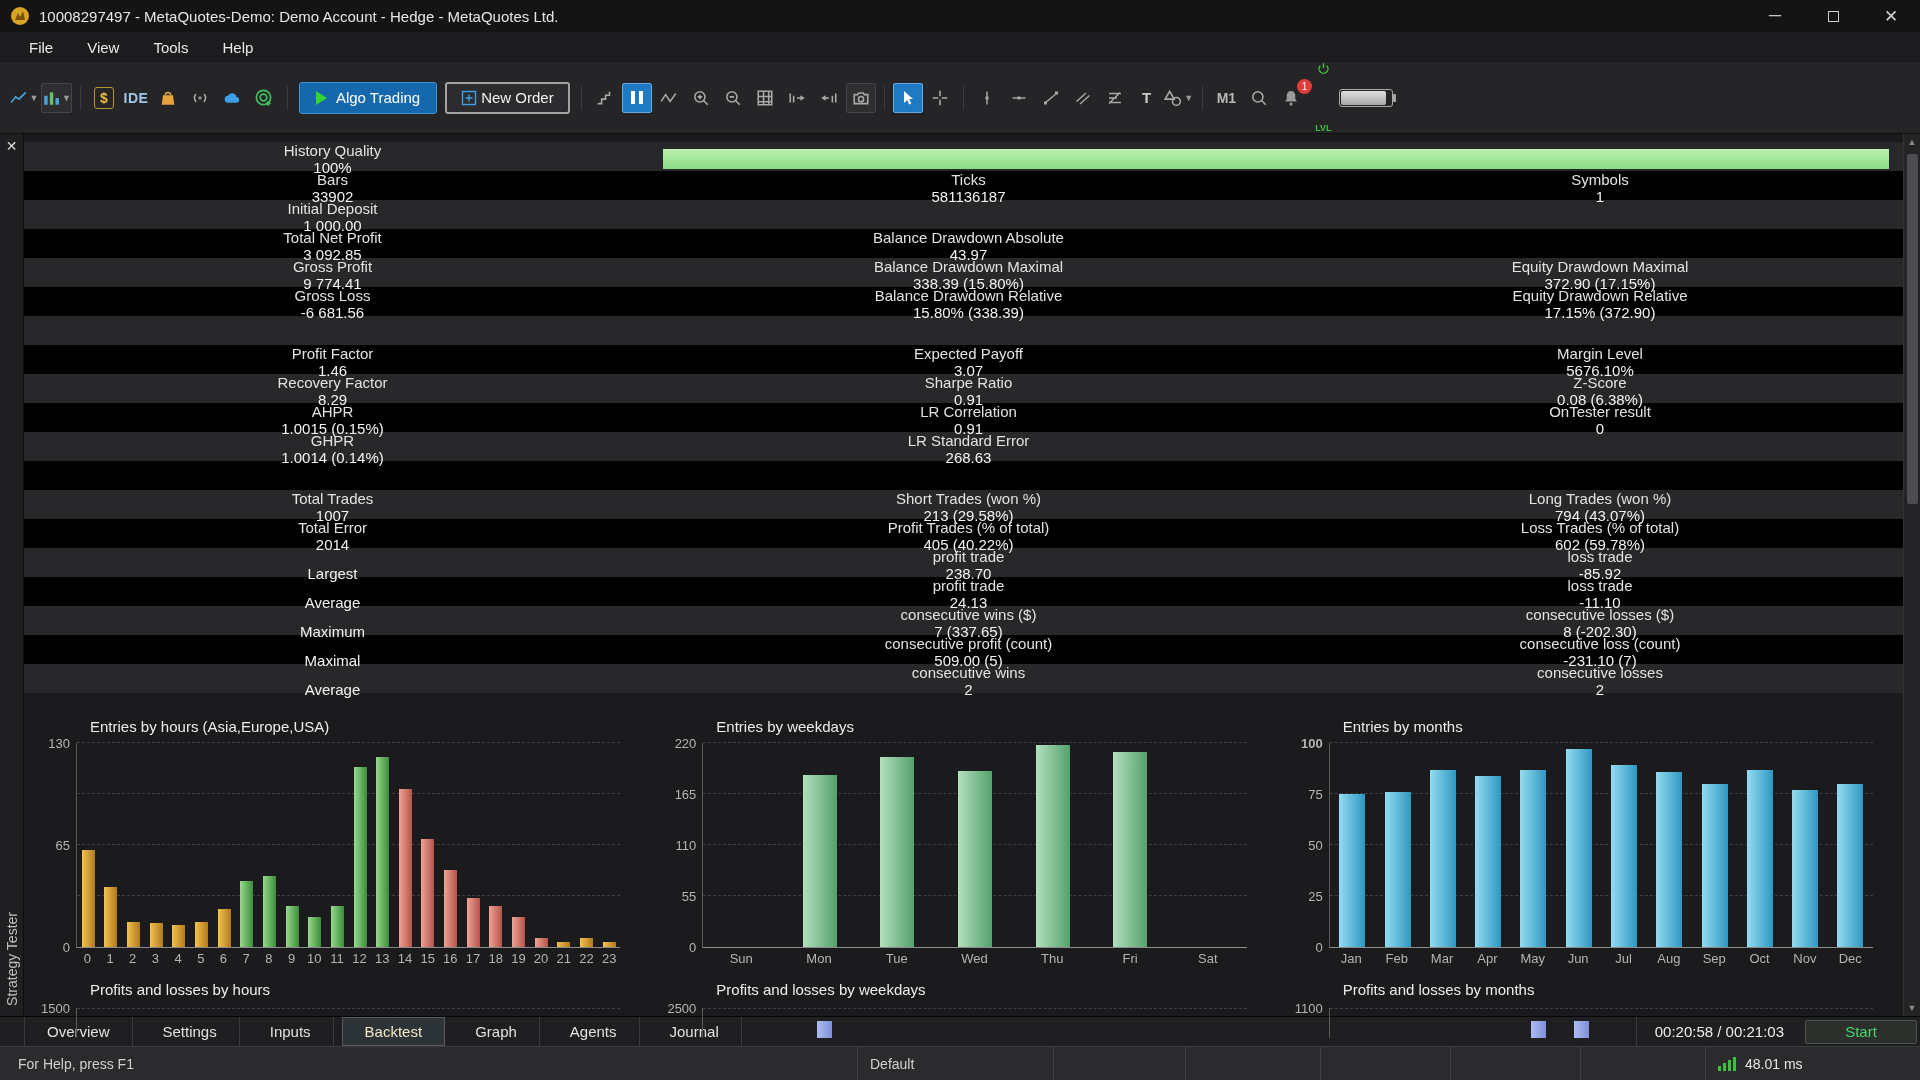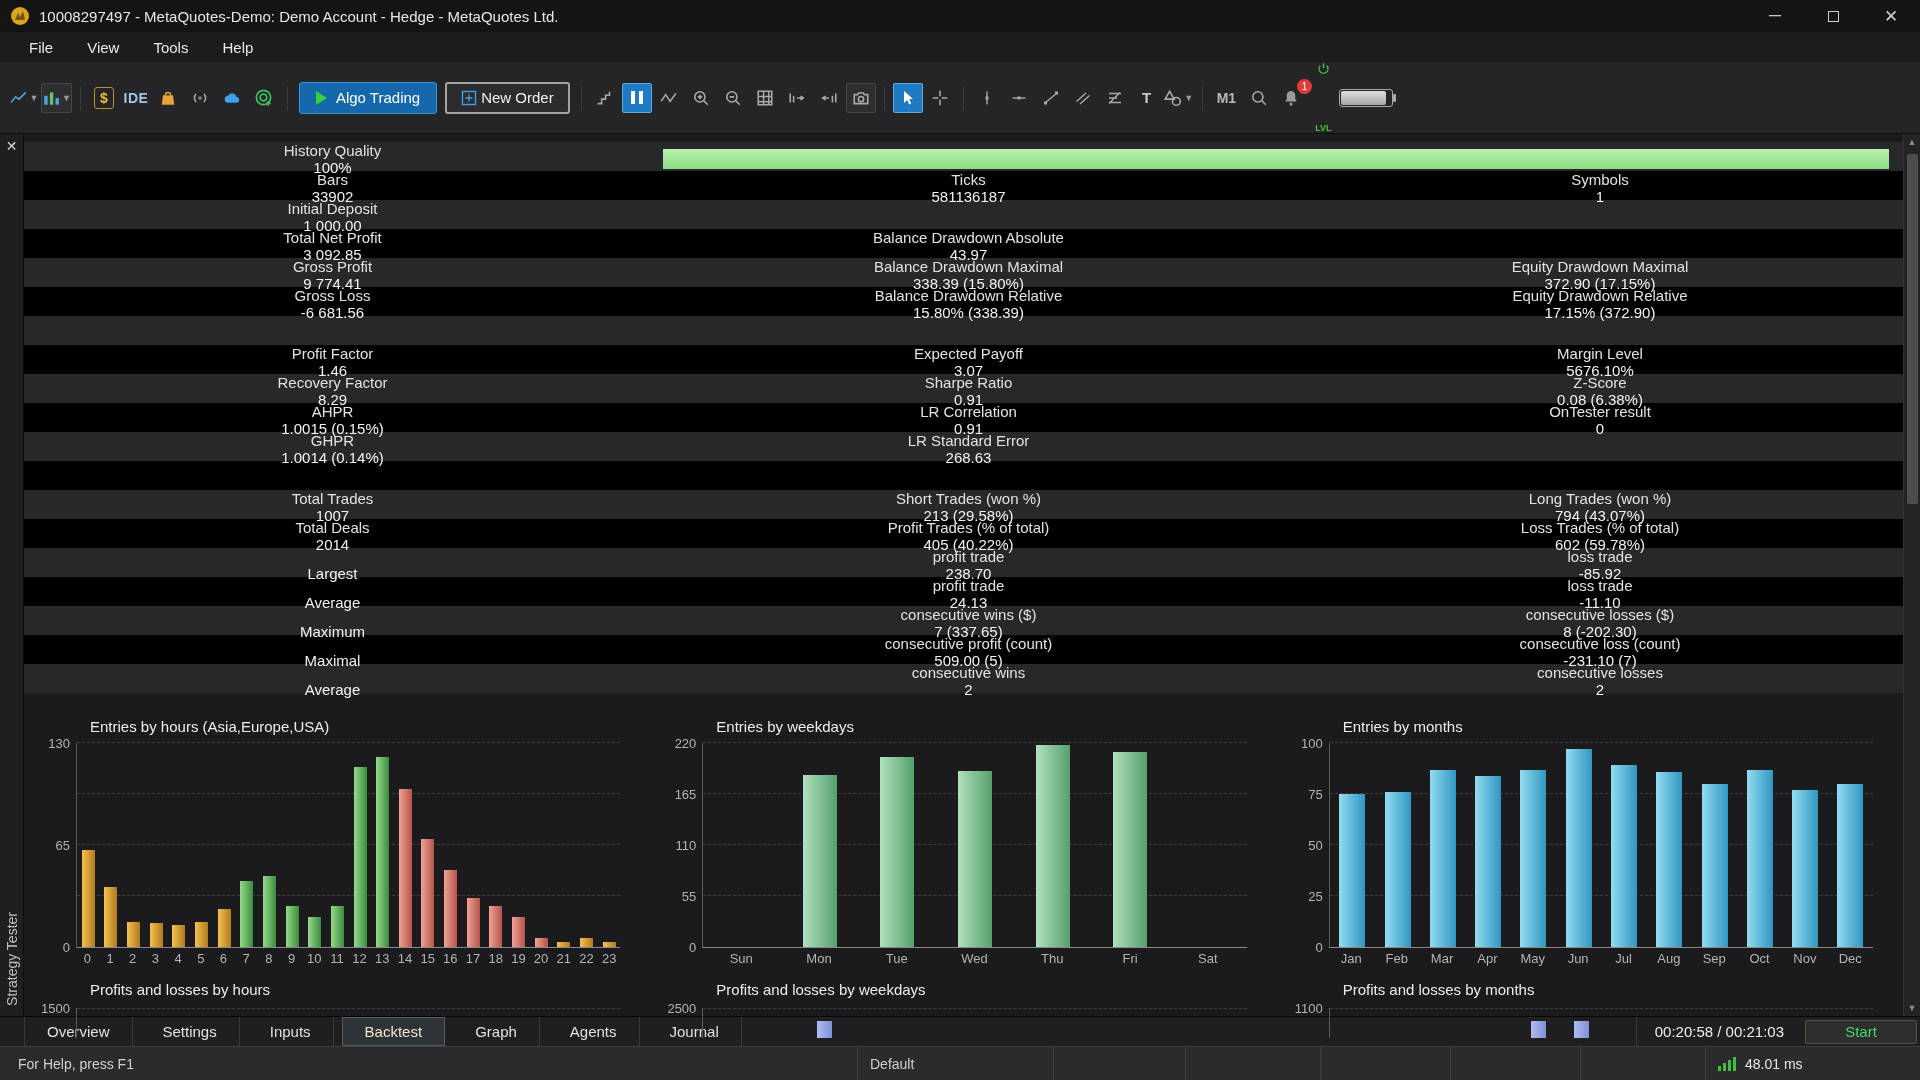--- a/index.html
+++ b/index.html
@@ -532,21 +532,21 @@
               <span class="svalue">213 (29.58%)</span>
             </div>
             <div></div>
             <div class="scell c3">
               <span class="slabel">Long Trades (won %)</span>
               <span class="svalue">794 (43.07%)</span>
             </div>
           </div>
           <div class="srow dark">
             <div class="scell c1">
-              <span class="slabel">Total Deals</span>
+              <span class="slabel">Total Error</span>
               <span class="svalue">2014</span>
             </div>
             <div></div>
             <div class="scell c2">
               <span class="slabel">Profit Trades (% of total)</span>
               <span class="svalue">405 (40.22%)</span>
             </div>
             <div></div>
             <div class="scell c3">
               <span class="slabel">Loss Trades (% of total)</span>
@@ -797,21 +797,21 @@
             <div class="chart-title">Entries by months</div>
             <div class="chart-plot">
               <div class="gridline" style="bottom: 25%;"></div>
               <div class="gridline" style="bottom: 50%;"></div>
               <div class="gridline" style="bottom: 75%;"></div>
               <div class="gridline" style="bottom: 100%;"></div>
               <div class="ytick" style="bottom: 0%;">0</div>
               <div class="ytick" style="bottom: 25%;">25</div>
               <div class="ytick" style="bottom: 50%;">50</div>
               <div class="ytick" style="bottom: 75%;">75</div>
-              <div class="ytick" style="bottom: 100%;">100</div>
+              <div class="ytick" style="bottom: 100%; font-weight: bold;">100</div>
               <div class="bars">
                 <div class="bar-slot">
                   <div class="bar bar-cyan" style="height: 75%;"></div>
                 </div>
                 <div class="bar-slot">
                   <div class="bar bar-cyan" style="height: 76%;"></div>
                 </div>
                 <div class="bar-slot">
                   <div class="bar bar-cyan" style="height: 87%;"></div>
                 </div>

